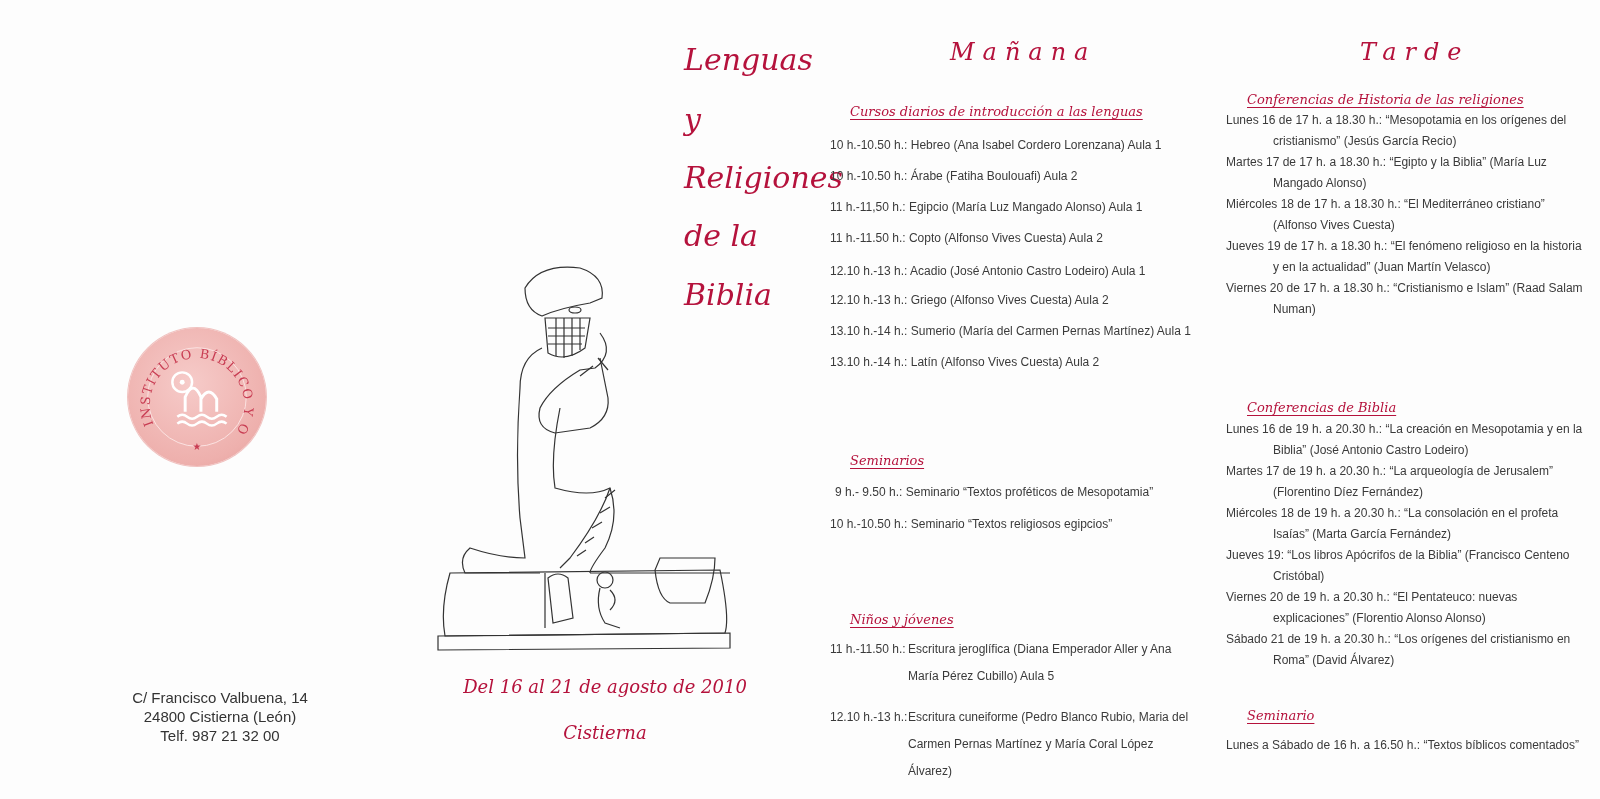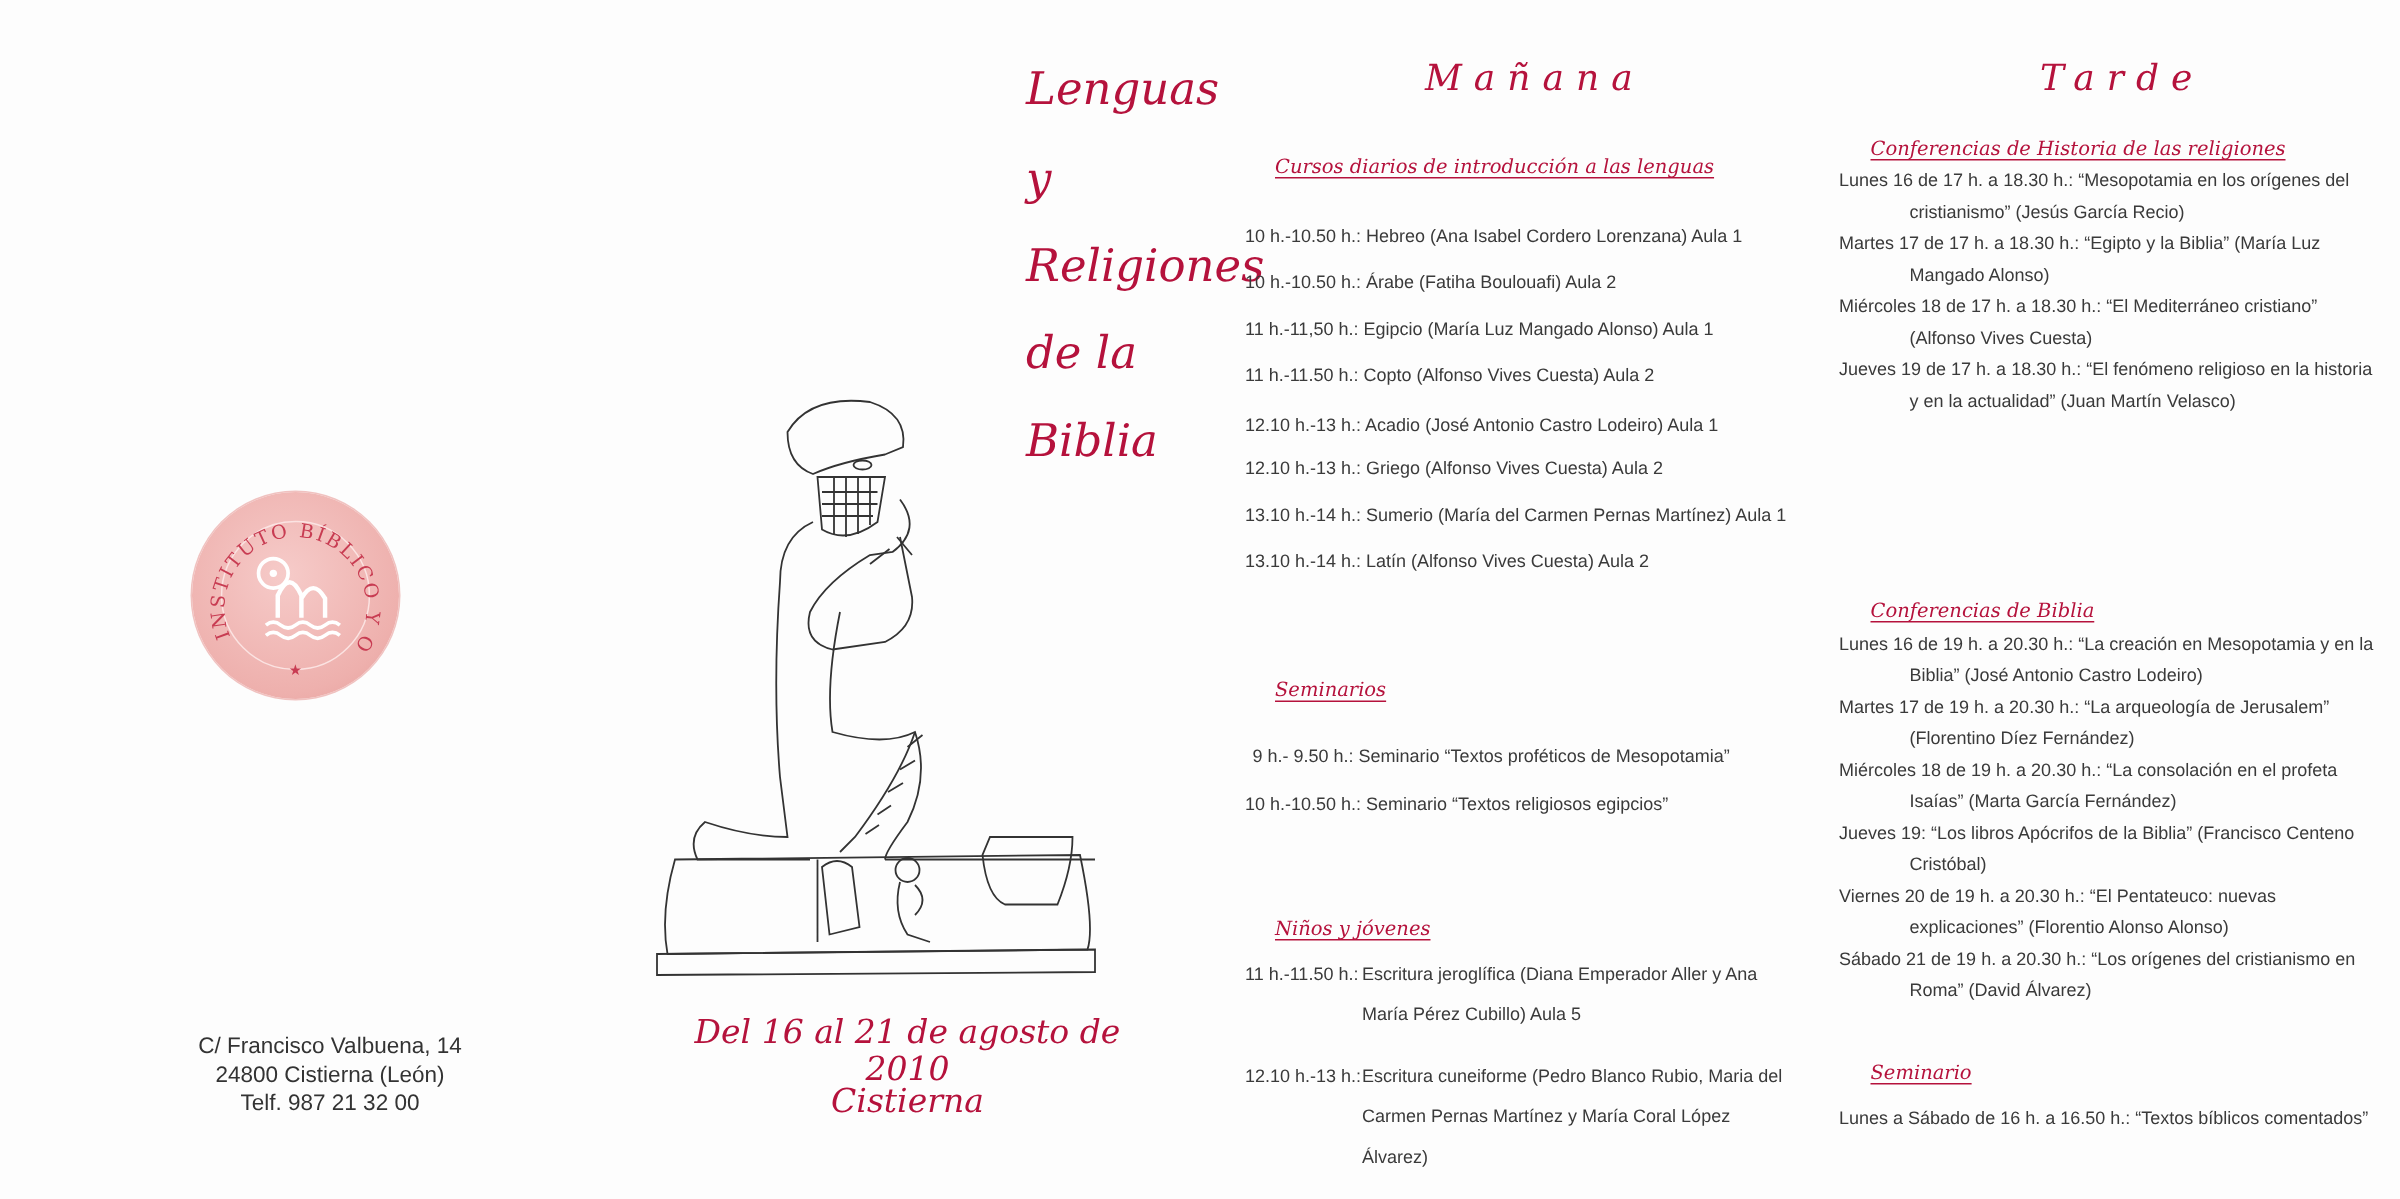--- a/index.html
+++ b/index.html
@@ -12,27 +12,27 @@
 
   
   .seal { left:128px; top:328px; width:138px; height:138px; border-radius:50%;
           background:radial-gradient(circle at 45% 40%, #f6cbc9 0%, #eeb0ad 70%, #e49c99 100%);
           box-shadow:0 0 0 1px #f0c2c0; }
   .seal svg { width:100%; height:100%; }
   .address { left:60px; top:688px; width:320px; text-align:center; font-size:15px; line-height:19px; color:#333; }
 
   
   .title-line { left:660px; font-size:30px;margin-left:24px; }
-  .date-line { left:440px; width:330px; text-align:center; font-size:22px;font-style:italic; }
+  .date-line { left:440px; width:330px; text-align:center; font-size:18px;font-style:italic; }
   .statue { left:430px; top:258px; width:305px; height:400px; }
 
   
   .col-head { font-size:24px; letter-spacing:8px;text-align:right; }
   .sec-head { font-size:13px; text-decoration:underline; text-underline-offset:3px; }
-  .m-item { left:830px; font-size:12px; white-space:nowrap; color:#3a3a3a;margin-top:12px; }
+  .m-item { left:830px; font-size:12px; white-space:nowrap; color:#3a3a3a; }
   .m-item .time { display:inline-block; }
   .k-item { left:830px; font-size:12px; line-height:27px; width:360px; color:#3a3a3a; }
   .k-item .time { display:inline-block; width:78px; }
   .k-item .cont { display:block; padding-left:78px; margin-top:-27px; }
 
   
   .t-list { left:1226px; width:360px; font-size:12px; line-height:21px; color:#3a3a3a; }
   .t-item { padding-left:47px; text-indent:-47px; }
 </style>
 </head>
@@ -117,20 +117,21 @@
 <div class="abs k-item" style="top:704px"><span class="time">12.10 h.-13 h.:</span><span class="cont">Escritura cuneiforme (Pedro Blanco Rubio, Maria del Carmen Pernas Martínez y María Coral López Álvarez)</span></div>
 
 <div class="abs calli col-head" style="left:1360px; top:38px">Tarde</div>
 
 <div class="abs calli sec-head" style="left:1247px; top:92px">Conferencias de Historia de las religiones</div>
 <div class="abs t-list" style="top:110px">
   <div class="t-item">Lunes 16 de 17 h. a 18.30 h.: “Mesopotamia en los orígenes del cristianismo” (Jesús García Recio)</div>
   <div class="t-item">Martes 17 de 17 h. a 18.30 h.: “Egipto y la Biblia” (María Luz Mangado Alonso)</div>
   <div class="t-item">Miércoles 18 de 17 h. a 18.30 h.: “El Mediterráneo cristiano” (Alfonso Vives Cuesta)</div>
   <div class="t-item">Jueves 19 de 17 h. a 18.30 h.: “El fenómeno religioso en la historia y en la actualidad” (Juan Martín Velasco)</div>
+  <div class="t-item">Viernes 20 de 17 h. a 18.30 h.: “Cristianismo e Islam” (Raad Salam Numan)</div>
 </div>
 
 <div class="abs calli sec-head" style="left:1247px; top:400px">Conferencias de Biblia</div>
 <div class="abs t-list" style="top:419px">
   <div class="t-item">Lunes 16 de 19 h. a 20.30 h.: “La creación en Mesopotamia y en la Biblia” (José Antonio Castro Lodeiro)</div>
   <div class="t-item">Martes 17 de 19 h. a 20.30 h.: “La arqueología de Jerusalem” (Florentino Díez Fernández)</div>
   <div class="t-item">Miércoles 18 de 19 h. a 20.30 h.: “La consolación en el profeta Isaías” (Marta García Fernández)</div>
   <div class="t-item">Jueves 19: “Los libros Apócrifos de la Biblia” (Francisco Centeno Cristóbal)</div>
   <div class="t-item">Viernes 20 de 19 h. a 20.30 h.: “El Pentateuco: nuevas explicaciones” (Florentio Alonso Alonso)</div>
   <div class="t-item">Sábado 21 de 19 h. a 20.30 h.: “Los orígenes del cristianismo en Roma” (David Álvarez)</div>

